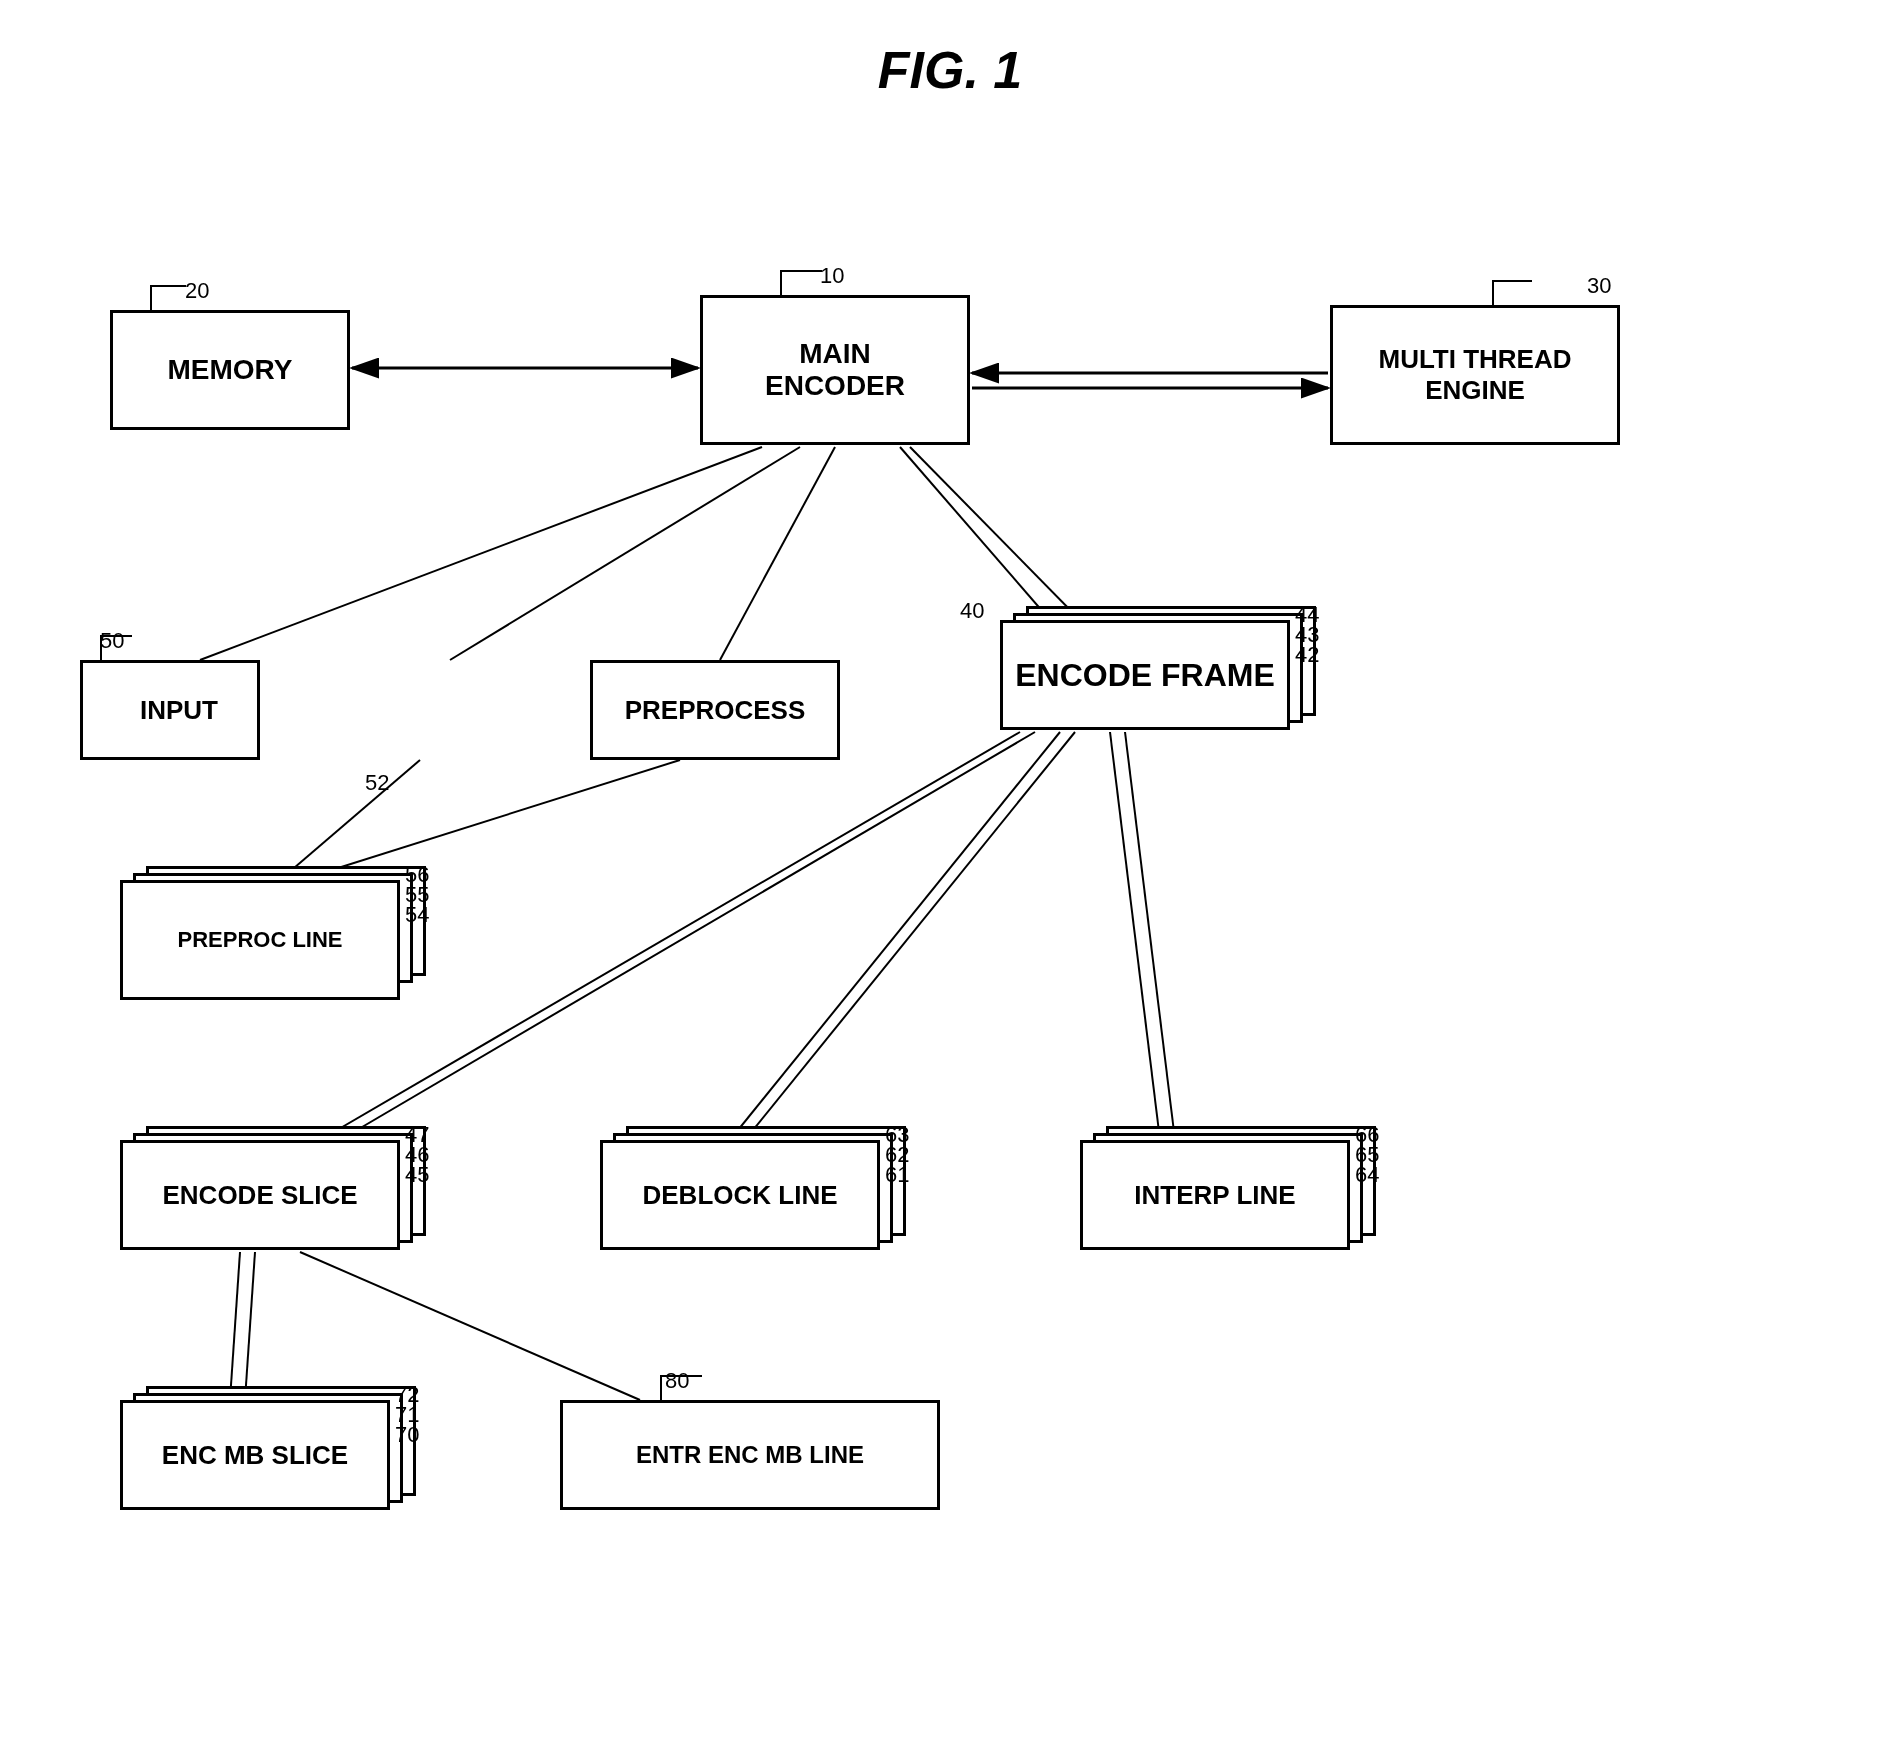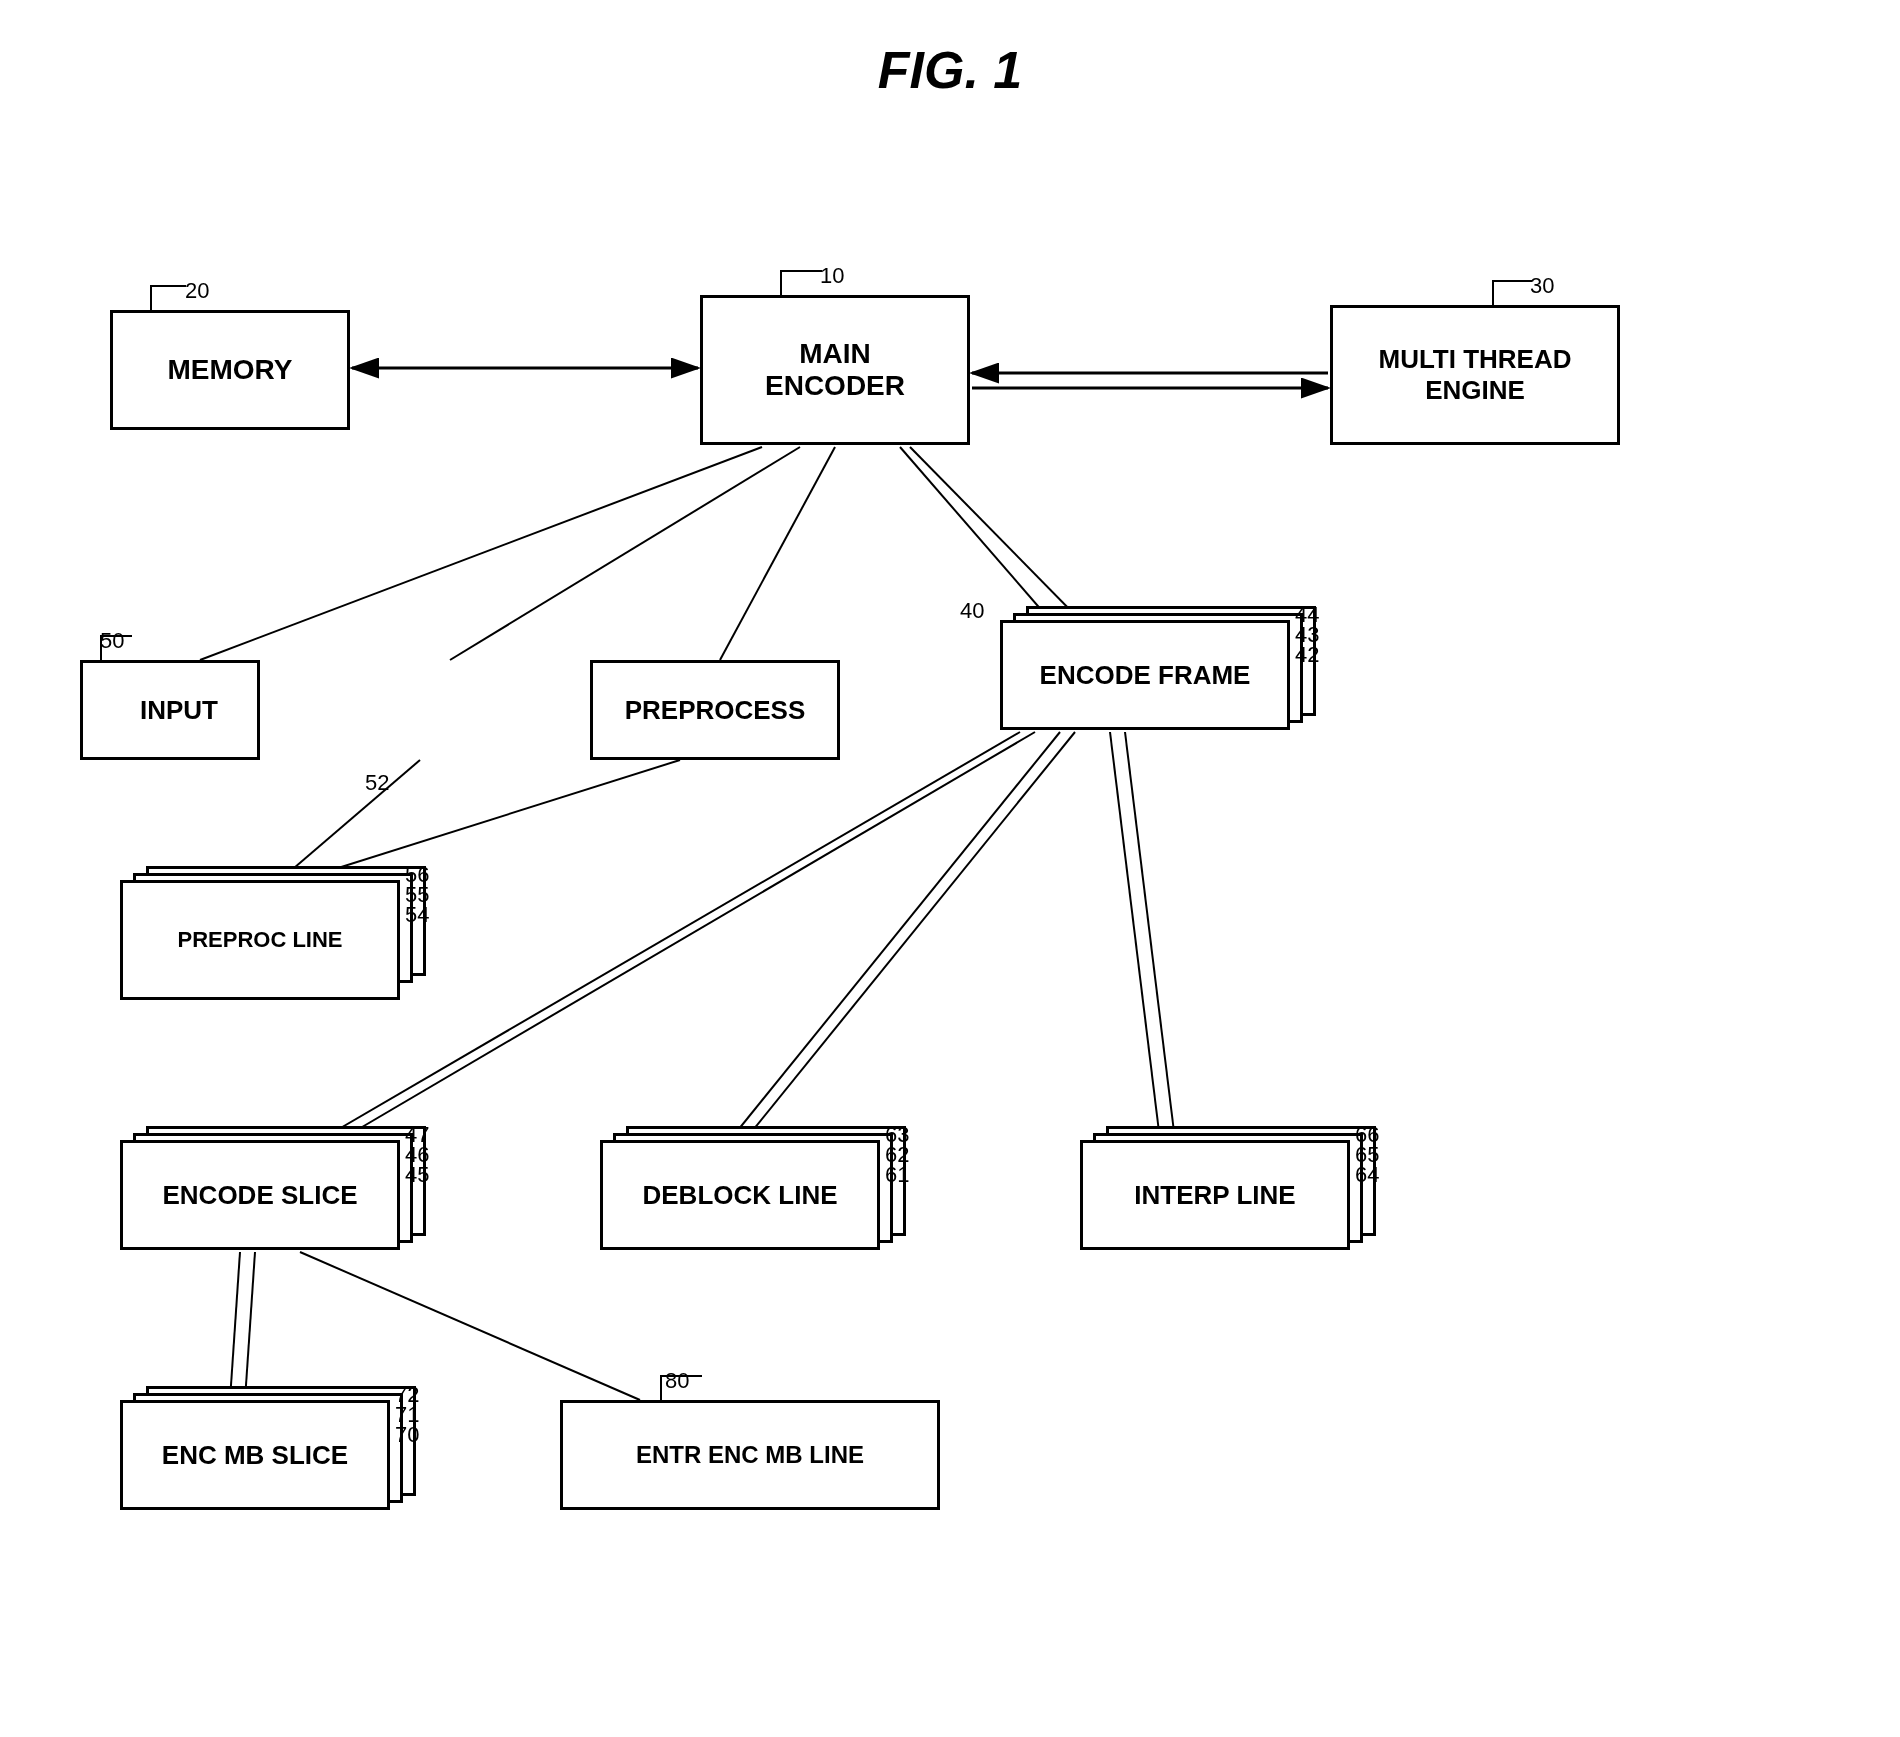--- a/index.html
+++ b/index.html
@@ -117,21 +117,21 @@
 
   <div class="ref-label" style="left:820px; top:133px;">10</div>
   <div style="position:absolute; left:780px; top:140px; width:2px; height:25px; background:#000;"></div>
   <div style="position:absolute; left:780px; top:140px; width:42px; height:2px; background:#000;"></div>
 
   <div class="box" style="left:1330px; top:175px; width:290px; height:140px; font-size:26px; white-space:pre-line;">
     <span>MULTI THREAD
 ENGINE</span>
   </div>
 
-  <div class="ref-label" style="left:1530px; top:143px;">30</div>
+  <div class="ref-label" style="left:1587px; top:143px;">30</div>
   <div style="position:absolute; left:1492px; top:150px; width:2px; height:25px; background:#000;"></div>
   <div style="position:absolute; left:1492px; top:150px; width:40px; height:2px; background:#000;"></div>
 
   <div class="box" style="left:80px; top:530px; width:180px; height:100px; font-size:26px;padding-left:18px;">
     <span>INPUT</span>
   </div>
 
   <div class="ref-label" style="left:100px; top:498px;">50</div>
   <div style="position:absolute; left:100px; top:505px; width:2px; height:25px; background:#000;"></div>
   <div style="position:absolute; left:100px; top:505px; width:32px; height:2px; background:#000;"></div>
@@ -140,21 +140,21 @@
   <div class="ref-label" style="left:365px; top:640px;">52</div>
 
   <div class="box" style="left:590px; top:530px; width:250px; height:100px; font-size:26px;">
     <span>PREPROCESS</span>
   </div>
 
   <div style="position:absolute; left:1026px; top:476px; width:290px; height:110px; border:3px solid #000; background:#fff;"></div>
 
   <div style="position:absolute; left:1013px; top:483px; width:290px; height:110px; border:3px solid #000; background:#fff;"></div>
 
-  <div class="box" style="left:1000px; top:490px; width:290px; height:110px; font-size:26px;">
+  <div class="box" style="left:1000px; top:490px; width:290px; height:110px; font-size:32px;">
     <span>ENCODE FRAME</span>
   </div>
 
   <div class="ref-label" style="left:1295px; top:472px;">44</div>
   <div class="ref-label" style="left:1295px; top:492px;">43</div>
   <div class="ref-label" style="left:1295px; top:512px;">42</div>
 
   <div class="ref-label" style="left:960px; top:468px;">40</div>
 
   <div style="position:absolute; left:146px; top:736px; width:280px; height:110px; border:3px solid #000; background:#fff;"></div>

